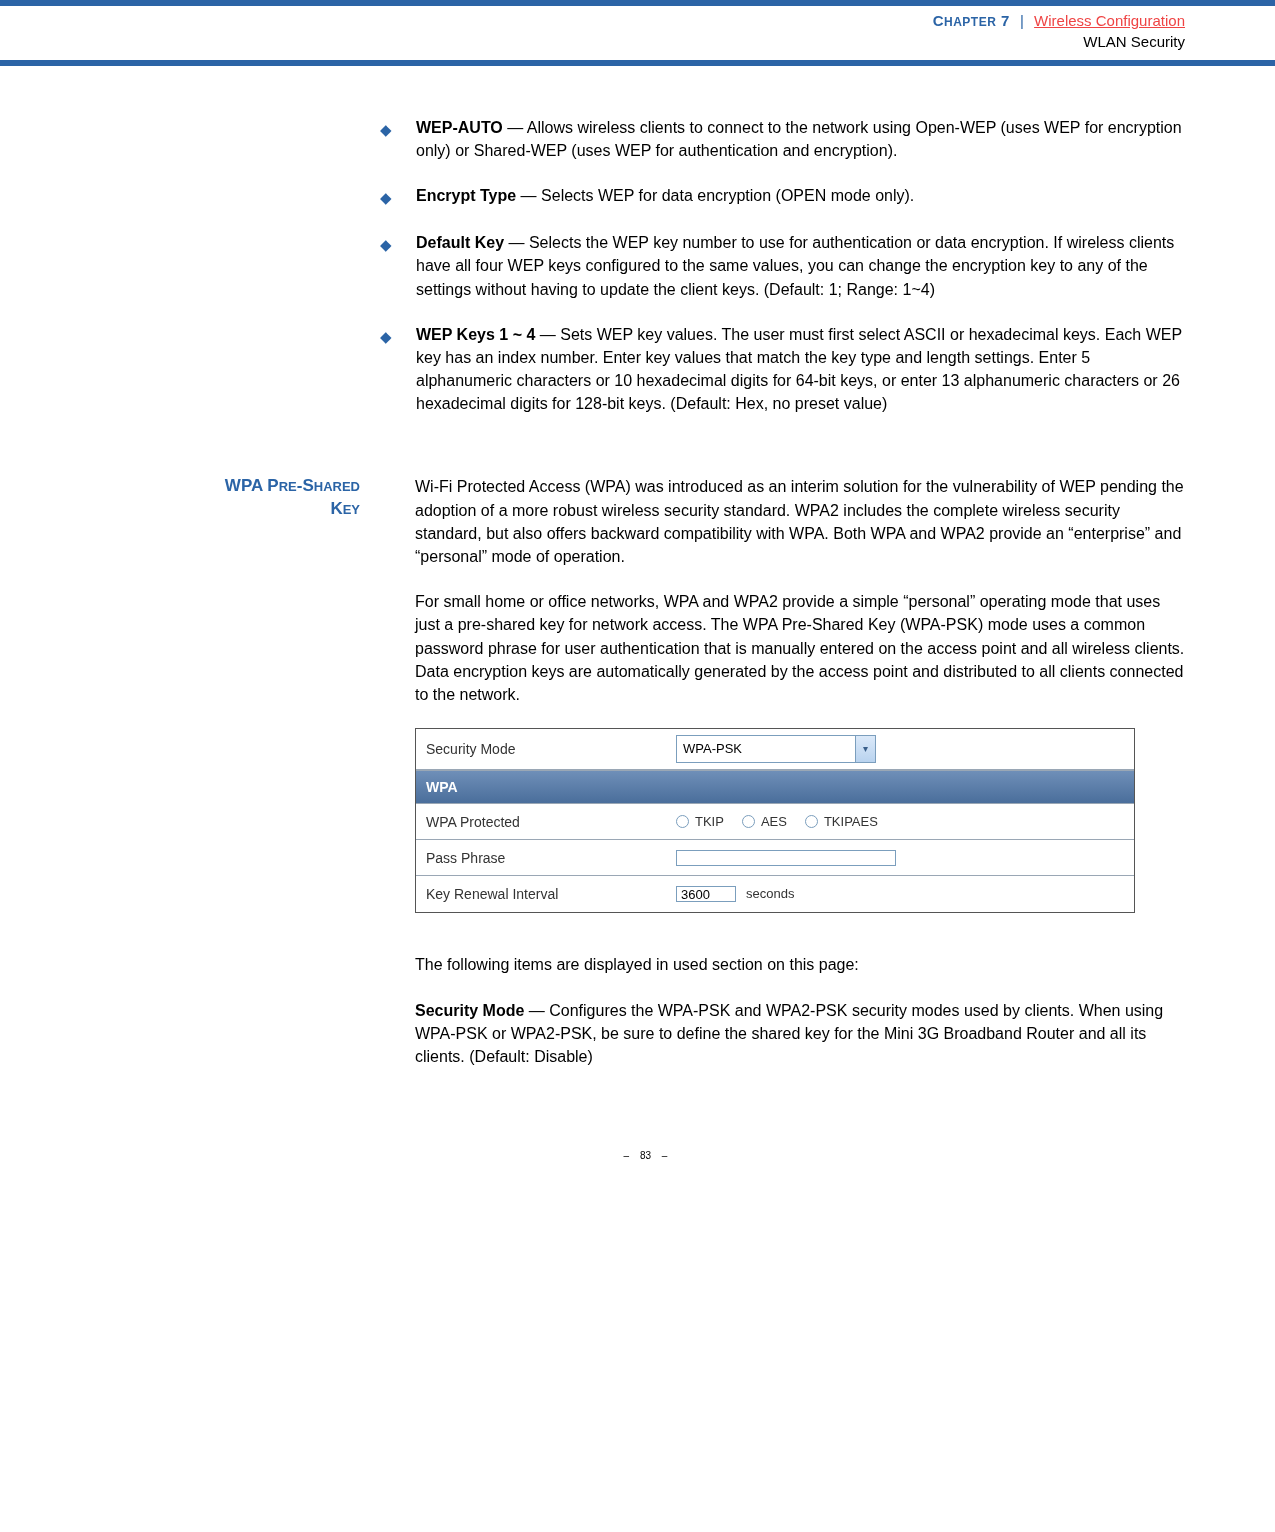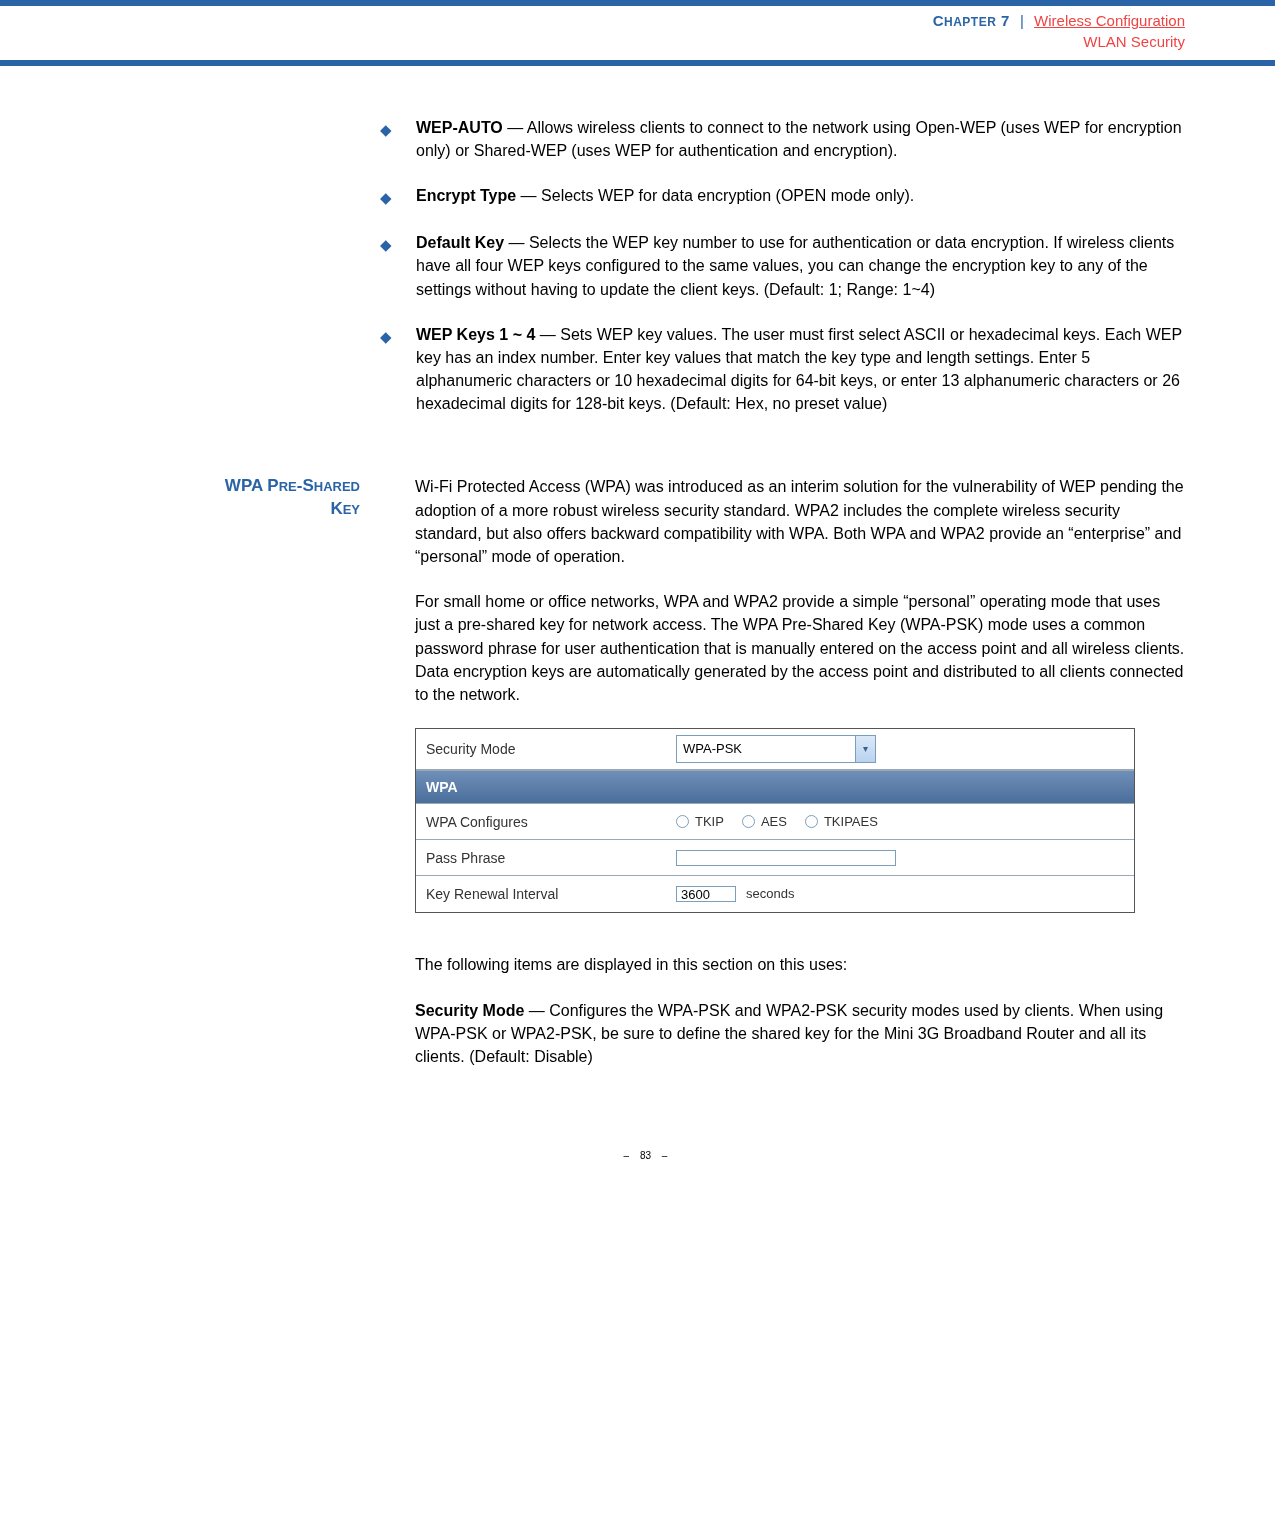--- a/index.html
+++ b/index.html
@@ -18,21 +18,21 @@
   .header {
     padding: 4px 90px 6px 0;
     text-align: right;
     background: #fff;
     font-size: 15px;
     line-height: 1.4;
   }
   .header .chapter-label { color: #2b64a6; font-weight: bold; letter-spacing: 0.5px; }
   .header .sep { color: #2b64a6; margin: 0 6px; }
   .header .chapter-name { color: #ef4444; text-decoration: underline; }
-  .header .subtitle { color: #ef4444; padding-left: 36px; }
+  .header .subtitle { color: #000000; padding-left: 36px; }
   .header-rule {
     height: 6px;
     background: #2b64a6;
     margin-top: 2px;
   }
   .page {
     position: relative;
     padding: 50px 90px 40px 90px;
   }
   .bullet-block {
@@ -210,21 +210,21 @@
           <div class="label">Security Mode</div>
           <div class="control">
             <div class="fig-select-wrap">
               <div class="val">WPA-PSK</div>
               <div class="arrow">▾</div>
             </div>
           </div>
         </div>
         <div class="fig-header">WPA</div>
         <div class="fig-row">
-          <div class="label">WPA Configures</div>
+          <div class="label">WPA Protected</div>
           <div class="control">
             <span class="fig-radio"></span>
               <span class="radio-lbl">TKIP</span>
             <span class="fig-radio"></span>
               <span class="radio-lbl">AES</span>
             <span class="fig-radio"></span>
               <span class="radio-lbl">TKIPAES</span>
           </div>
         </div>
         <div class="fig-row">
@@ -235,21 +235,21 @@
         </div>
         <div class="fig-row">
           <div class="label">Key Renewal Interval</div>
           <div class="control">
             <input class="fig-input w60" type="text" value="3600" style="">
             <span class="seconds">seconds</span>
           </div>
         </div>
       </div>
 
-      <p>The following items are displayed in this section on this uses:</p>
+      <p>The following items are displayed in used section on this page:</p>
 
       <p><b>Security Mode</b><span> — Configures the WPA-PSK and WPA2-PSK security modes used by clients. When using WPA-PSK or WPA2-PSK, be sure to define the shared key for the Mini 3G Broadband Router and all its clients. (Default: Disable)</span></p>
     </div>
   </div>
 
 </div>
 
 <div class="footer">
   <span>–</span>
   <span>83</span>

